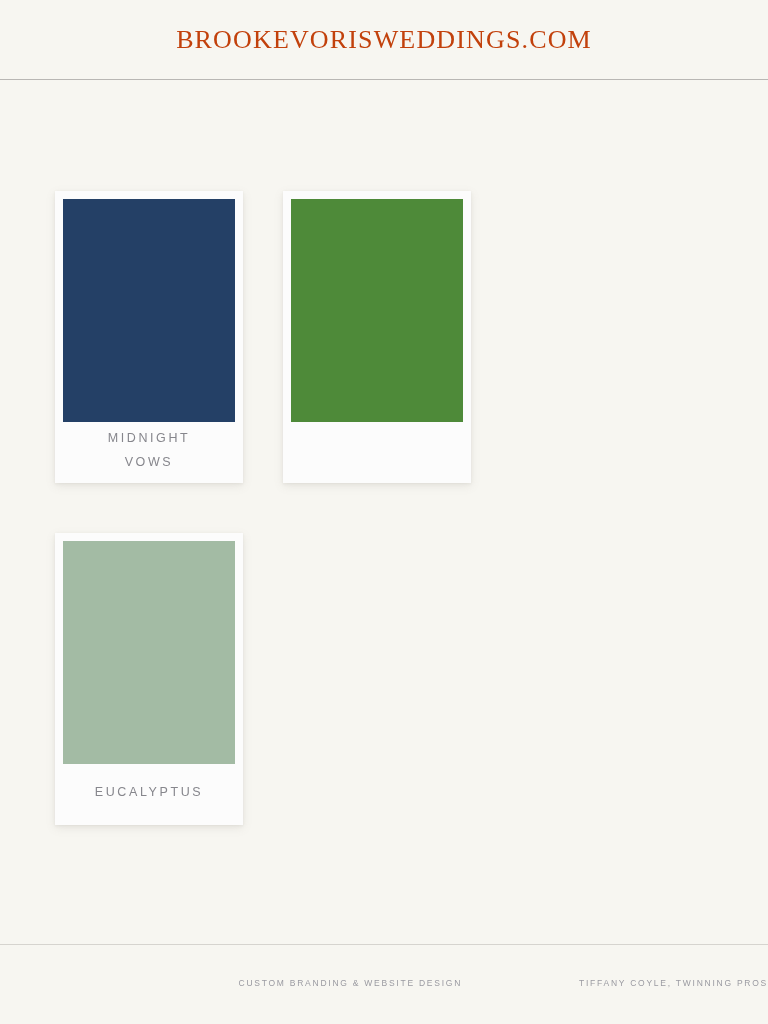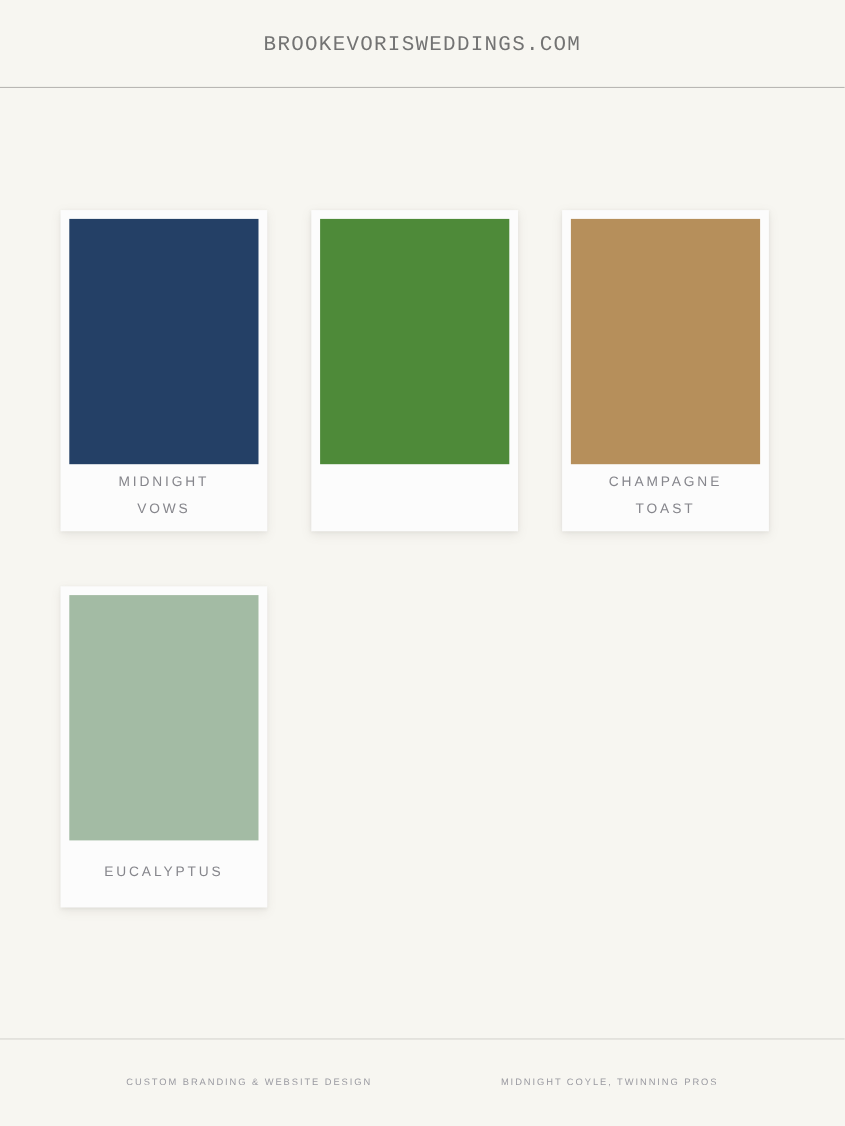--- a/index.html
+++ b/index.html
@@ -18,24 +18,24 @@
   
   .header {
     height: 80px;
     box-sizing: border-box;
     display: flex;
     align-items: center;
     justify-content: center;
     border-bottom: 1px solid #b9b7b4;
   }
   .site-title {
-    font-family: Liberation Mono, monospace;
-    font-size: 19px;
+    font-family: Liberation Serif, serif;
+    font-size: 26px;
     letter-spacing: 1.15px;
-    color: #737373;
+    color: #c2410c;
     white-space: nowrap;
   }
 
   
   .palette-grid {
     position: absolute;
     left: 55px;
     top: 191px;
     width: 658px;
   }
@@ -82,21 +82,21 @@
   .footer {
     position: absolute;
     left: 0;
     top: 944px;
     width: 768px;
     border-top: 1px solid #d6d4cf;
     height: 80px;
   }
   .footer-inner {
     display: flex;
-    justify-content: center;
+    justify-content: flex-end;
     align-items: center;
     gap: 117px;
     padding-top: 33px;
   }
   .footer-text {
     font-size: 8.5px;
     letter-spacing: 1.75px;
     color: #9a9aa1;
     white-space: nowrap;
   }
@@ -115,39 +115,34 @@
     <div class="swatch-card">
       <div class="swatch-color" style="background: rgb(36, 64, 102);"></div>
       <div class="swatch-label">MIDNIGHT
 VOWS</div>
     </div>
 
     <div class="swatch-card">
       <div class="swatch-color" style="background: rgb(78, 138, 57);"></div>
     </div>
 
-    <div class="swatch-card">
-      <div class="swatch-color" style="background: rgb(182, 143, 91);"></div>
-      <div class="swatch-label">CHAMPAGNE
-TOAST</div>
-    </div>
 
   </div>
 
   <div class="palette-row">
 
 
     <div class="swatch-card">
       <div class="swatch-color" style="background: rgb(163, 187, 164);"></div>
       <div class="swatch-label">EUCALYPTUS</div>
     </div>
 
 
   </div>
 
 </div>
 
 <div class="footer">
   <div class="footer-inner">
     <div class="footer-text">CUSTOM BRANDING &amp; WEBSITE DESIGN</div>
-    <div class="footer-text">MIDNIGHT COYLE, TWINNING PROS</div>
+    <div class="footer-text">TIFFANY COYLE, TWINNING PROS</div>
   </div>
 </div>
 
 </body></html>

